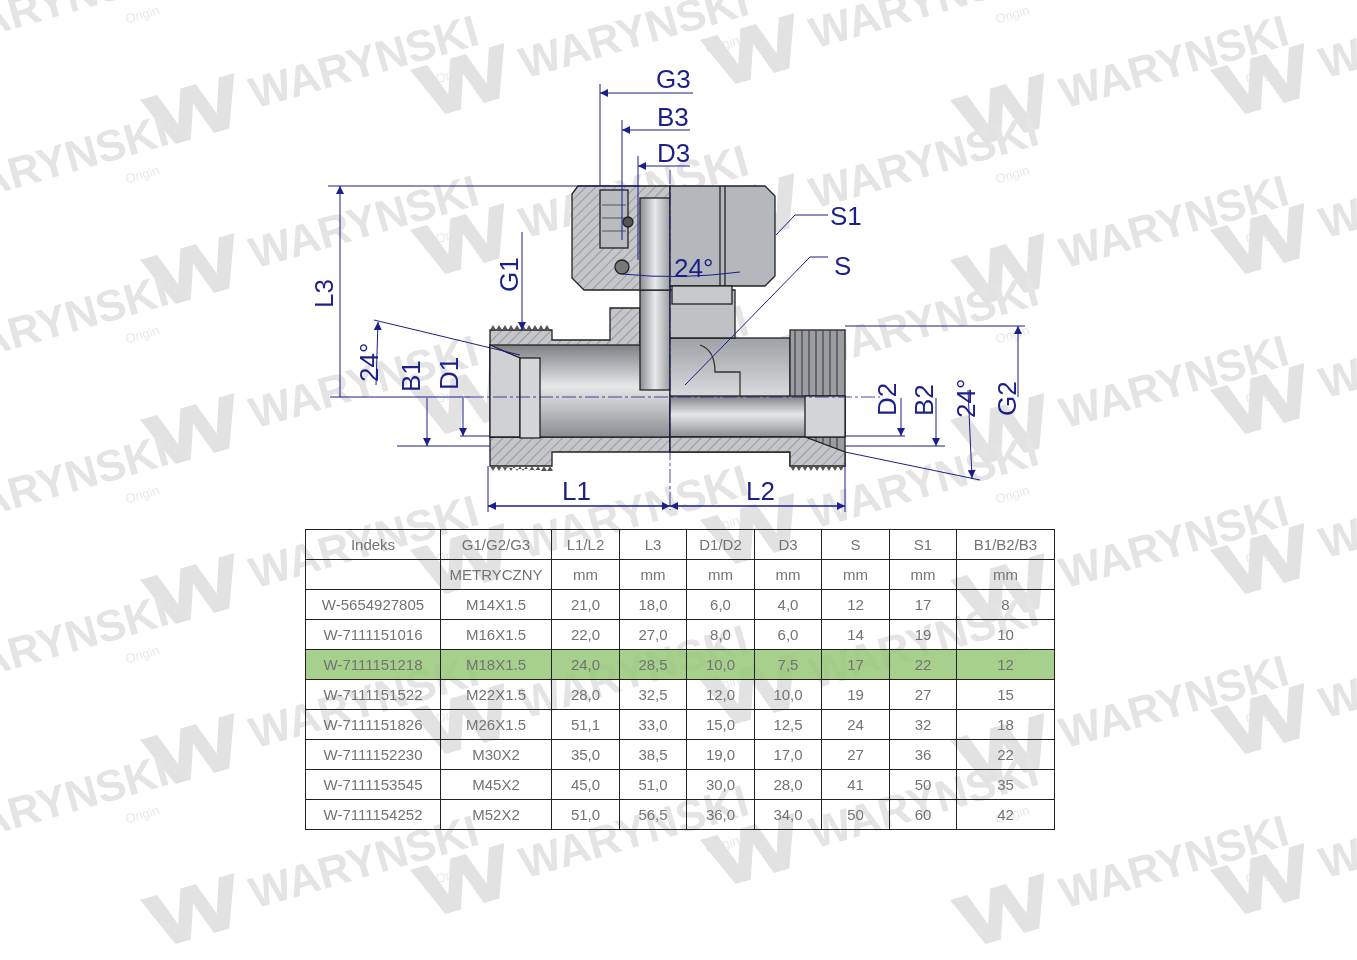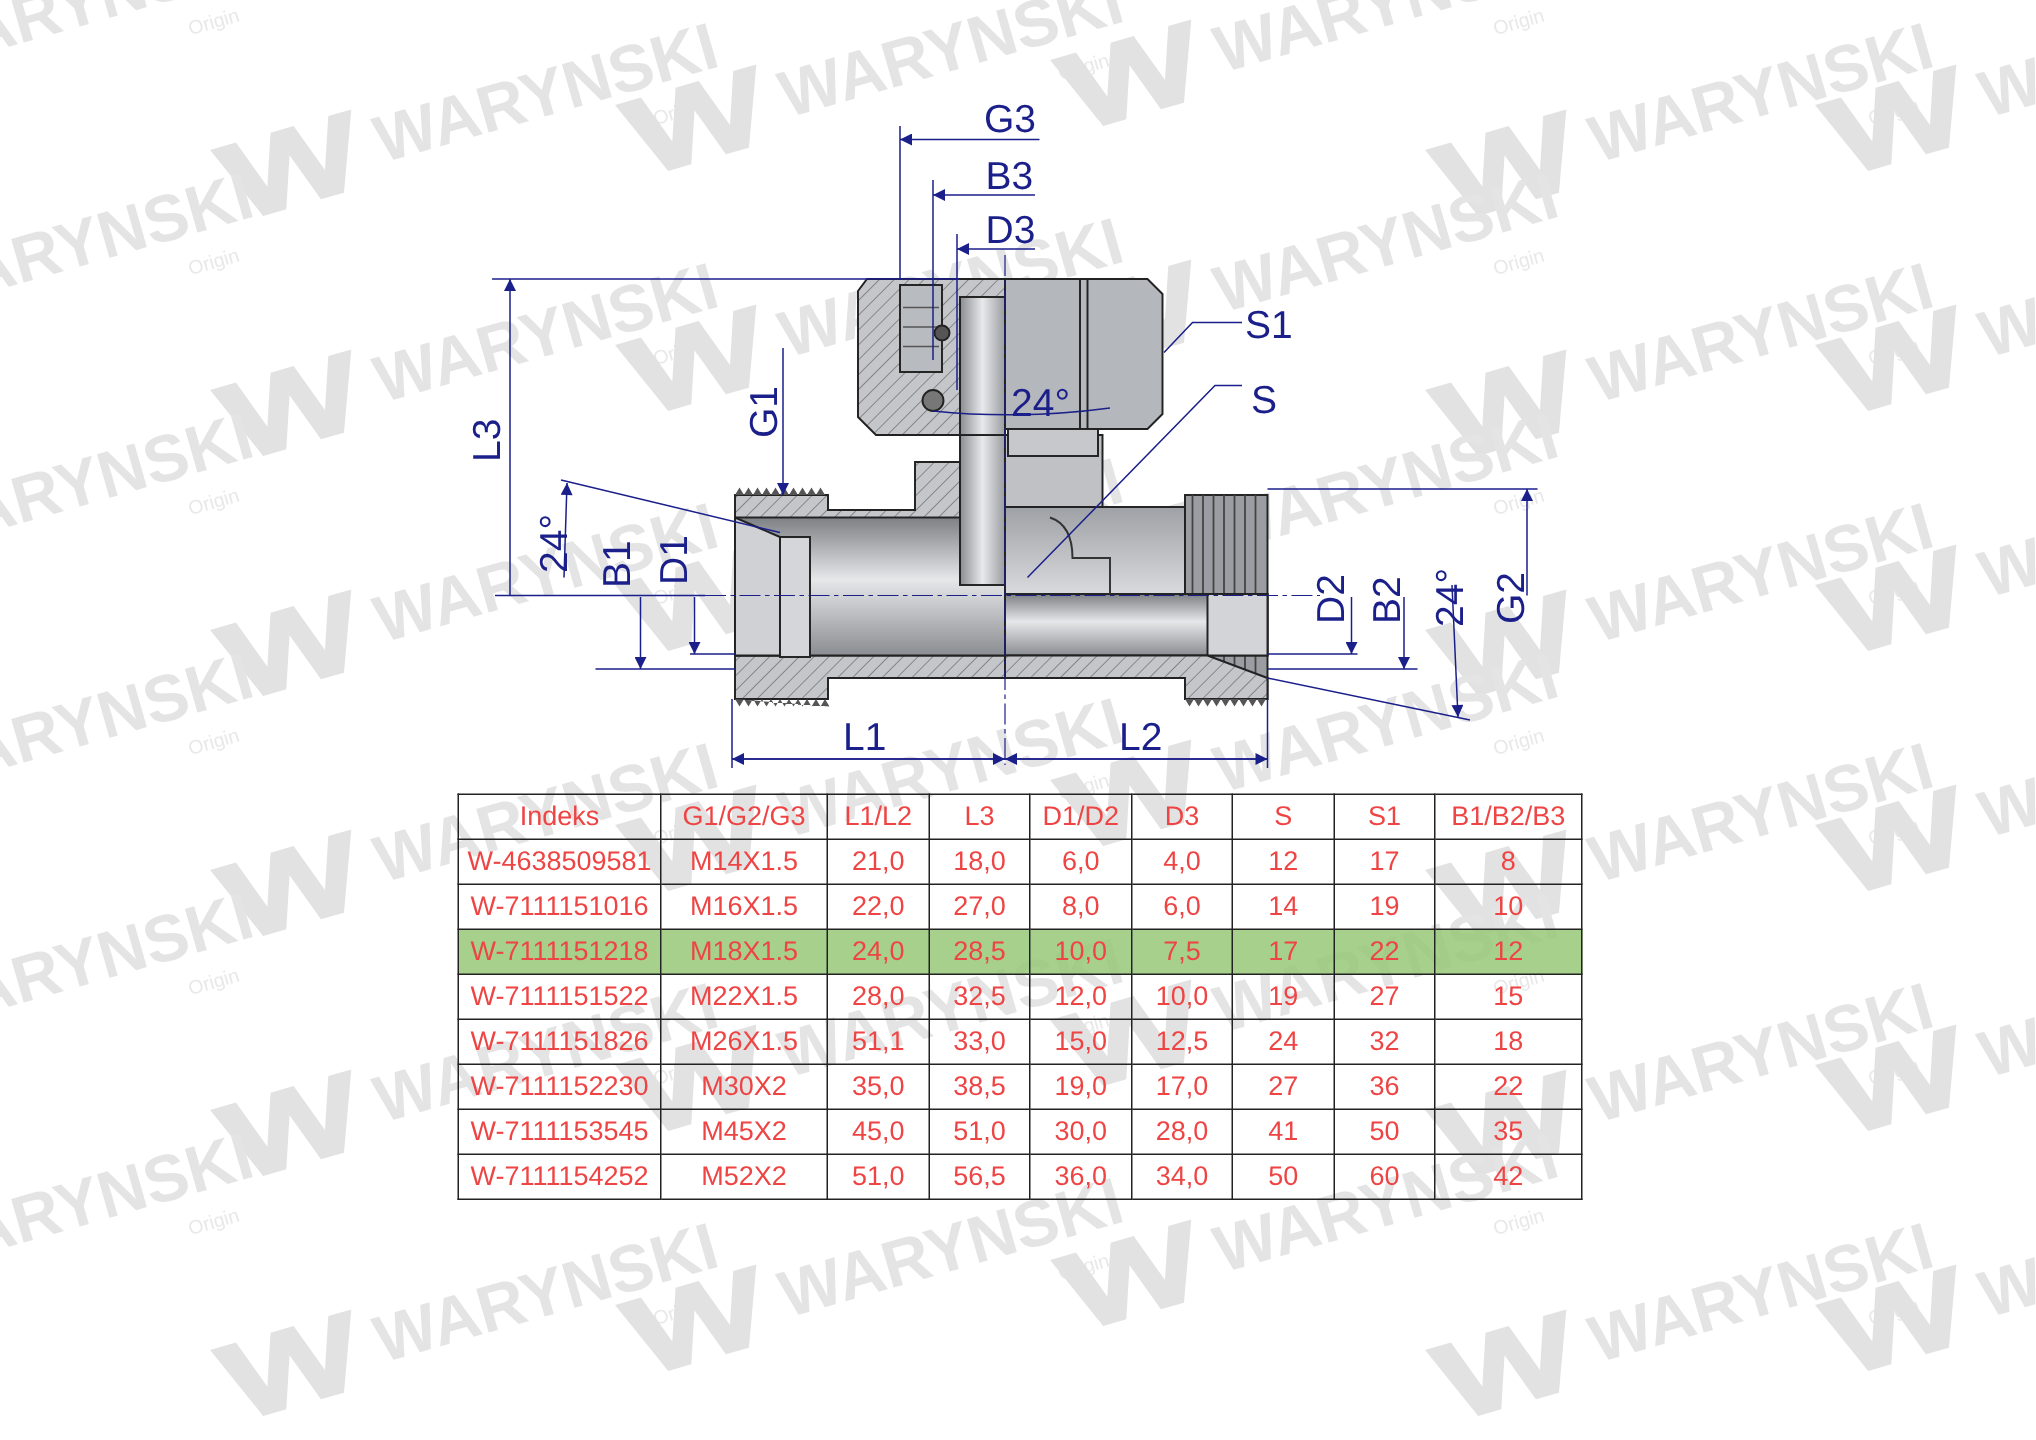--- a/index.html
+++ b/index.html
@@ -1,20 +1,20 @@
 <!DOCTYPE html>
 <html><head>
 <meta charset="utf-8">
 <style>
   html, body { margin:0; padding:0; background:#ffffff; }
   body { width:1357px; height:960px; position:relative; overflow:hidden; font-family:"Liberation Sans", sans-serif; }
   #watermarks { position:absolute; left:0; top:0; width:1357px; height:960px; pointer-events:none; }
   #drawing { position:absolute; left:0; top:0; width:1357px; height:520px; }
   .dim { font-family:"Liberation Sans", sans-serif; fill:#1b1f8a; font-size:26px; }
-  table.spec { position:absolute; left:305px; top:529px; border-collapse:collapse; font-family:"Liberation Sans", sans-serif; font-size:18px; color:#ef4444; background:transparent;border-radius:25px; }
+  table.spec { position:absolute; left:305px; top:529px; border-collapse:collapse; font-family:"Liberation Sans", sans-serif; font-size:15px; color:#737373; background:transparent;border-radius:25px; }
   table.spec td { border:1.5px solid #222; height:29px; padding:0; text-align:center; vertical-align:middle; }
   table.spec tr.hl td { background:rgba(150,200,120,0.85); }
   .c0{width:134px}.c1{width:110px}.c2{width:67px}.c3{width:66px}.c4{width:67px}.c5{width:66px}.c6{width:67px}.c7{width:66px}.c8{width:97px}
 </style>
 </head>
 <body>
 
 <svg id="watermarks" viewBox="0 0 1357 960">
   <defs>
     <g id="wm">
@@ -228,24 +228,35 @@
     <td class="c0">Indeks</td>
     <td class="c1">G1/G2/G3</td>
     <td class="c2">L1/L2</td>
     <td class="c3">L3</td>
     <td class="c4">D1/D2</td>
     <td class="c5">D3</td>
     <td class="c6">S</td>
     <td class="c7">S1</td>
     <td class="c8">B1/B2/B3</td>
   </tr>
+  <tr>
+    <td></td>
+    <td>METRYCZNY</td>
+    <td>mm</td>
+    <td>mm</td>
+    <td>mm</td>
+    <td>mm</td>
+    <td>mm</td>
+    <td>mm</td>
+    <td>mm</td>
+  </tr>
   </tbody>
     <tbody id="rows">
       <tr>
-        <td>W-4638509581</td>
+        <td>W-5654927805</td>
         <td>M14X1.5</td>
         <td>21,0</td>
         <td>18,0</td>
         <td>6,0</td>
         <td>4,0</td>
         <td>12</td>
         <td>17</td>
         <td>8</td>
       </tr>
       <tr>

